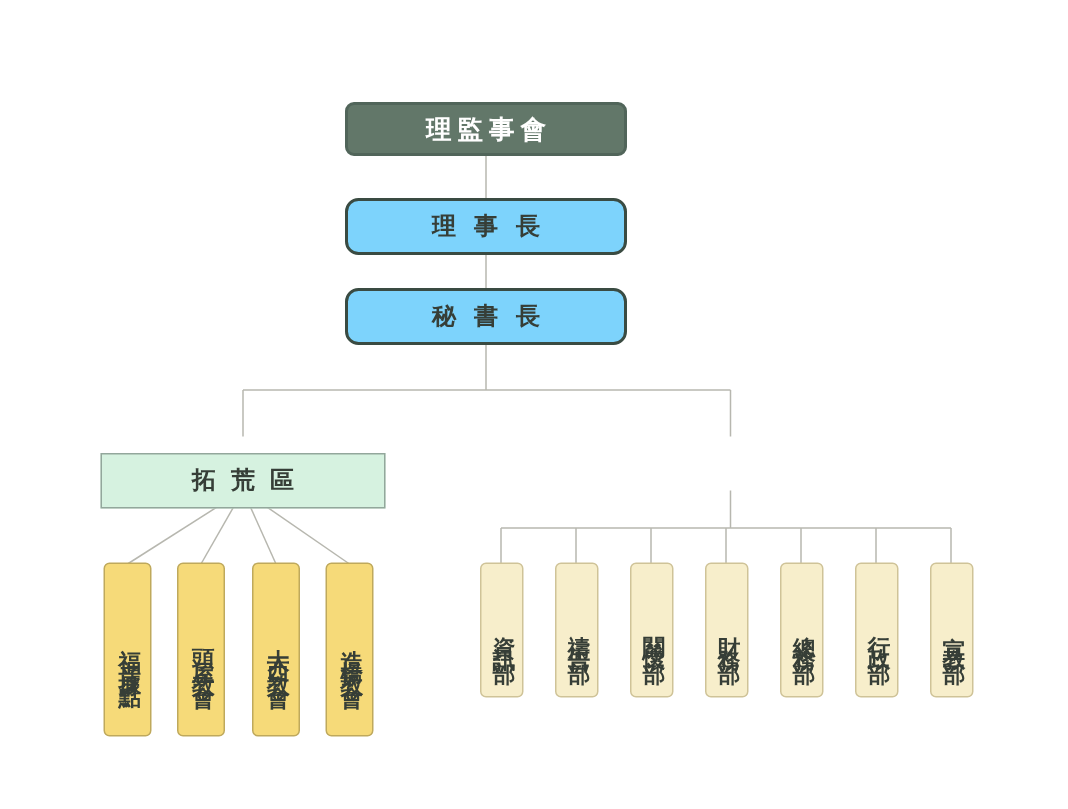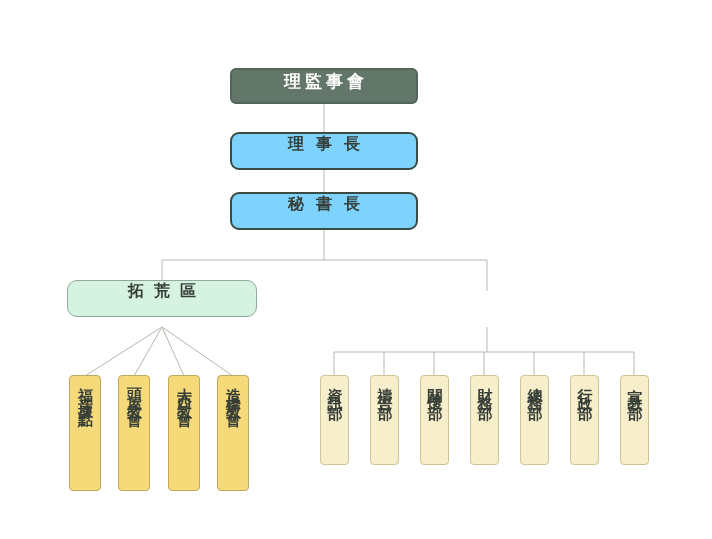--- a/index.html
+++ b/index.html
@@ -22,20 +22,21 @@
     pointer-events: none;
   }
   .connectors line {
     stroke: #b7b7af;
     stroke-width: 1;
   }
   .box {
     position: absolute;
     box-sizing: border-box;
     display: flex;
+    align-items: center;
     justify-content: center;
     font-weight: 700;
     color: #363e37;
   }
   
   .root {
     left: 230px; top: 68px;
     width: 188px; height: 36px;
     background: #627769;
     border: 2px solid #51655a;
@@ -53,25 +54,25 @@
     border: 2.5px solid #3a4b42;
     border-radius: 9px;
     font-size: 16px;
     letter-spacing: 12px;
   }
   .officer .lbl { margin-right: -12px; }
   .chairman { top: 132px; }
   .secretary { top: 192px; }
   
   .branch {
-    top: 280px;
+    top: 302px;
     width: 190px; height: 37px;
     background: #d6f2e0;
     border: 1px solid #93a79c;
-    border-radius: 10px;
+    border-radius: 0;
     font-size: 16px;
     letter-spacing: 10px;
   }
   .branch .lbl { margin-right: -10px; }
   .branch-left { left: 67px; }
   .branch-right { left: 392px; }
   
   .dept {
     top: 375px;
     border-radius: 4px;

